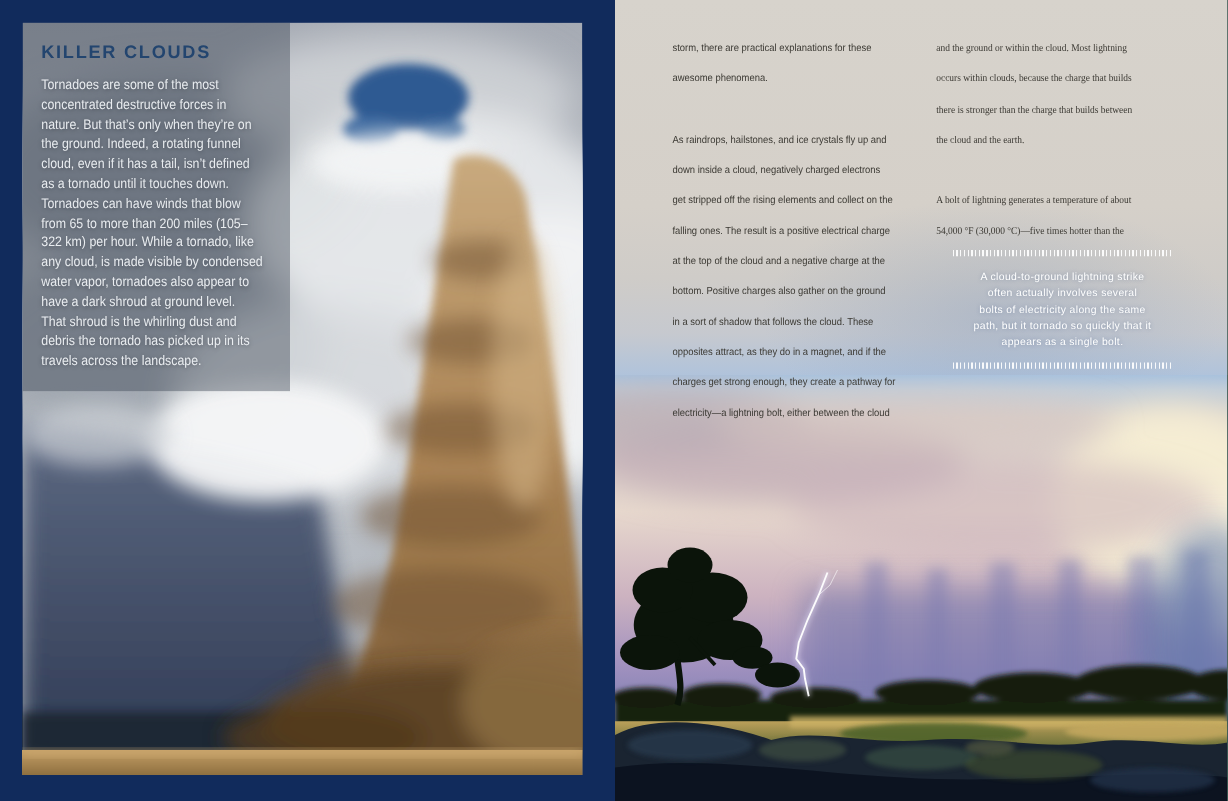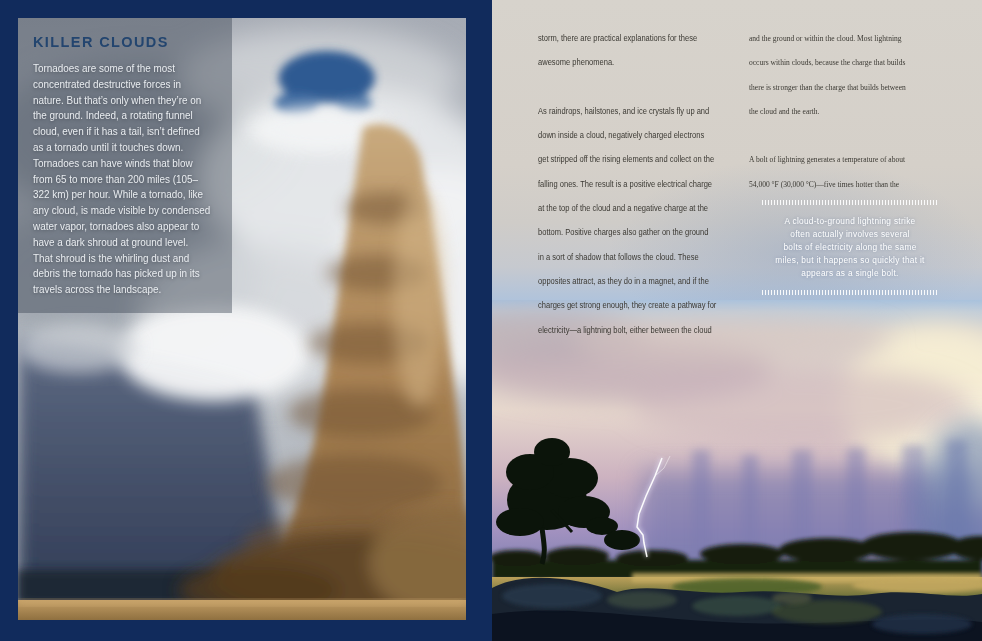--- a/index.html
+++ b/index.html
@@ -253,19 +253,19 @@
 the cloud and the earth.</p>
       <p>A bolt of lightning generates a temperature of about
 54,000 °F (30,000 °C)—five times hotter than the</p>
     </div>
 
     <div class="callout">
       <div class="tick tick-top"></div>
       <p>A cloud-to-ground lightning strike
 often actually involves several
 bolts of electricity along the same
-miles, but it happens so quickly that it
+path, but it tornado so quickly that it
 appears as a single bolt.</p>
       <div class="tick tick-bottom"></div>
     </div>
   </div>
 
 </div>
 
 </body></html>

